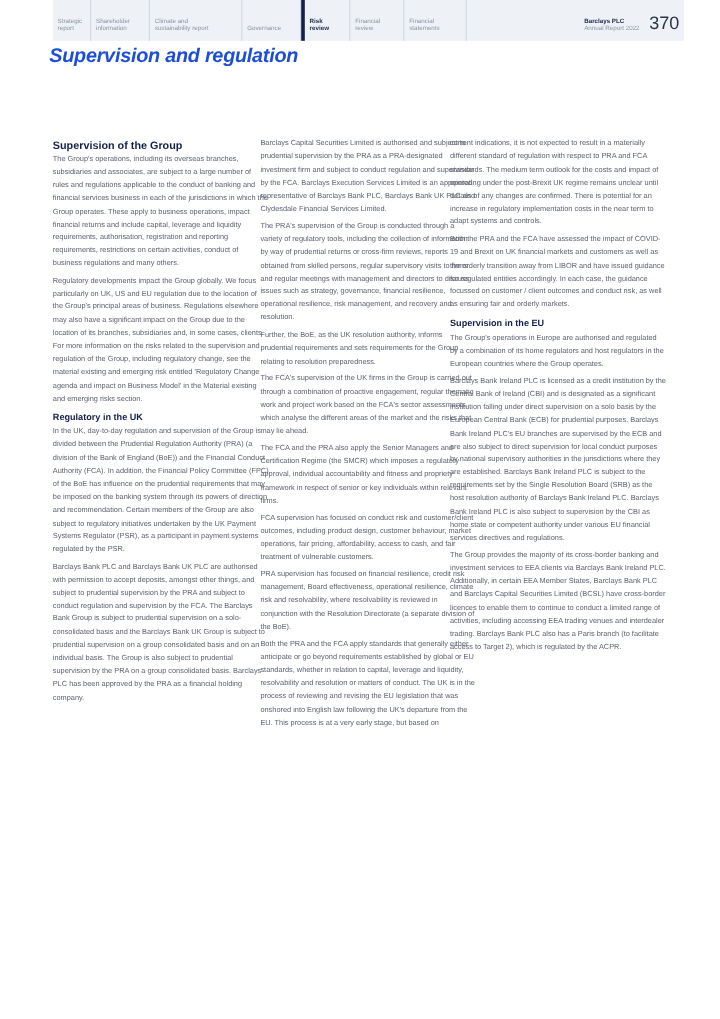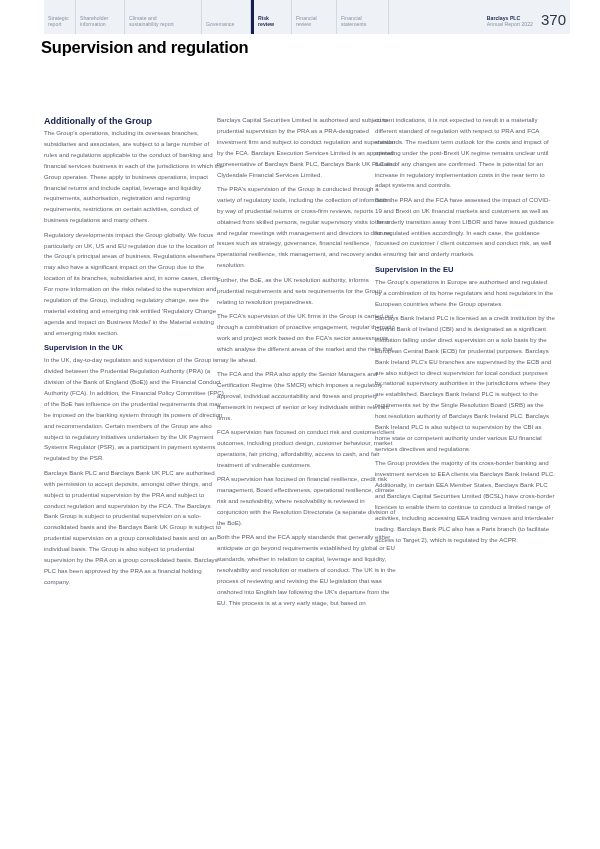--- a/index.html
+++ b/index.html
@@ -27,21 +27,21 @@
     .tab-finstat { width: 52px; }
     .brand {
       flex: 1; display: flex; justify-content: flex-end; align-items: flex-start;
       padding: 15px 4px 0 0; gap: 8px;
     }
     .brand-text { font-size: 5.2px; line-height: 6px; color: #8a93a3; text-align: left; }
     .brand-name { color: #1b2a4e; font-weight: bold; display: block; }
     .page-num { font-size: 15px; line-height: 14px; color: #2b3446; margin-top: -2px; }
     .page-title {
       position: absolute; left: 41px; top: 38px; margin: 0;
-      font-size: 16.5px; font-weight: bold; color: #000000; letter-spacing: -0.2px;
+      font-size: 16.5px; font-weight: bold; color: #1d4ed8; letter-spacing: -0.2px; font-style: italic;
     }
     .col {
       position: absolute; top: 115px; width: 180px;
       font-size: 6.15px; line-height: 10.9px; color: #5d6270;
     }
     .col p { margin: 0 0 3.5px 0; }
     .col h2 {
       margin: 0 0 2px 0; font-size: 7.6px; line-height: 11px; color: #141f4d; font-weight: bold;
     }
     .col h2.first { font-size: 9px; line-height: 12px; margin-bottom: 1px; }
@@ -86,24 +86,24 @@
       <span class="brand-name">Barclays PLC</span>
       <span>Annual Report 2022</span>
     </div>
     <div class="page-num">370</div>
   </div>
 </nav>
 
 <h1 class="page-title">Supervision and regulation</h1>
 
 <section class="col col1">
-  <h2 class="first">Additionally of the Group</h2>
+  <h2 class="first">Supervision of the Group</h2>
   <p>The Group's operations, including its overseas branches, subsidiaries and associates, are subject to a large number of rules and regulations applicable to the conduct of banking and financial services business in each of the jurisdictions in which the Group operates. These apply to business operations, impact financial returns and include capital, leverage and liquidity requirements, authorisation, registration and reporting requirements, restrictions on certain activities, conduct of business regulations and many others.</p>
   <p>Regulatory developments impact the Group globally. We focus particularly on UK, US and EU regulation due to the location of the Group's principal areas of business. Regulations elsewhere may also have a significant impact on the Group due to the location of its branches, subsidiaries and, in some cases, clients. For more information on the risks related to the supervision and regulation of the Group, including regulatory change, see the material existing and emerging risk entitled 'Regulatory Change agenda and impact on Business Model' in the Material existing and emerging risks section.</p>
-  <h2>Supervision in the UK</h2>
+  <h2>Regulatory in the UK</h2>
   <p>In the UK, day-to-day regulation and supervision of the Group is divided between the Prudential Regulation Authority (PRA) (a division of the Bank of England (BoE)) and the Financial Conduct Authority (FCA). In addition, the Financial Policy Committee (FPC) of the BoE has influence on the prudential requirements that may be imposed on the banking system through its powers of direction and recommendation. Certain members of the Group are also subject to regulatory initiatives undertaken by the UK Payment Systems Regulator (PSR), as a participant in payment systems regulated by the PSR.</p>
   <p>Barclays Bank PLC and Barclays Bank UK PLC are authorised with permission to accept deposits, amongst other things, and subject to prudential supervision by the PRA and subject to conduct regulation and supervision by the FCA. The Barclays Bank Group is subject to prudential supervision on a solo-consolidated basis and the Barclays Bank UK Group is subject to prudential supervision on a group consolidated basis and on an individual basis. The Group is also subject to prudential supervision by the PRA on a group consolidated basis. Barclays PLC has been approved by the PRA as a financial holding company.</p>
 </section>
 
 <section class="col col2">
   <p>Barclays Capital Securities Limited is authorised and subject to prudential supervision by the PRA as a PRA-designated investment firm and subject to conduct regulation and supervision by the FCA. Barclays Execution Services Limited is an appointed representative of Barclays Bank PLC, Barclays Bank UK PLC and Clydesdale Financial Services Limited.</p>
   <p>The PRA's supervision of the Group is conducted through a variety of regulatory tools, including the collection of information by way of prudential returns or cross-firm reviews, reports obtained from skilled persons, regular supervisory visits to firms and regular meetings with management and directors to discuss issues such as strategy, governance, financial resilience, operational resilience, risk management, and recovery and resolution.</p>
   <p>Further, the BoE, as the UK resolution authority, informs prudential requirements and sets requirements for the Group relating to resolution preparedness.</p>
   <p>The FCA's supervision of the UK firms in the Group is carried out through a combination of proactive engagement, regular thematic work and project work based on the FCA's sector assessments, which analyse the different areas of the market and the risks that may lie ahead.</p>
   <p>The FCA and the PRA also apply the Senior Managers and Certification Regime (the SMCR) which imposes a regulatory approval, individual accountability and fitness and propriety framework in respect of senior or key individuals within relevant firms.</p>

